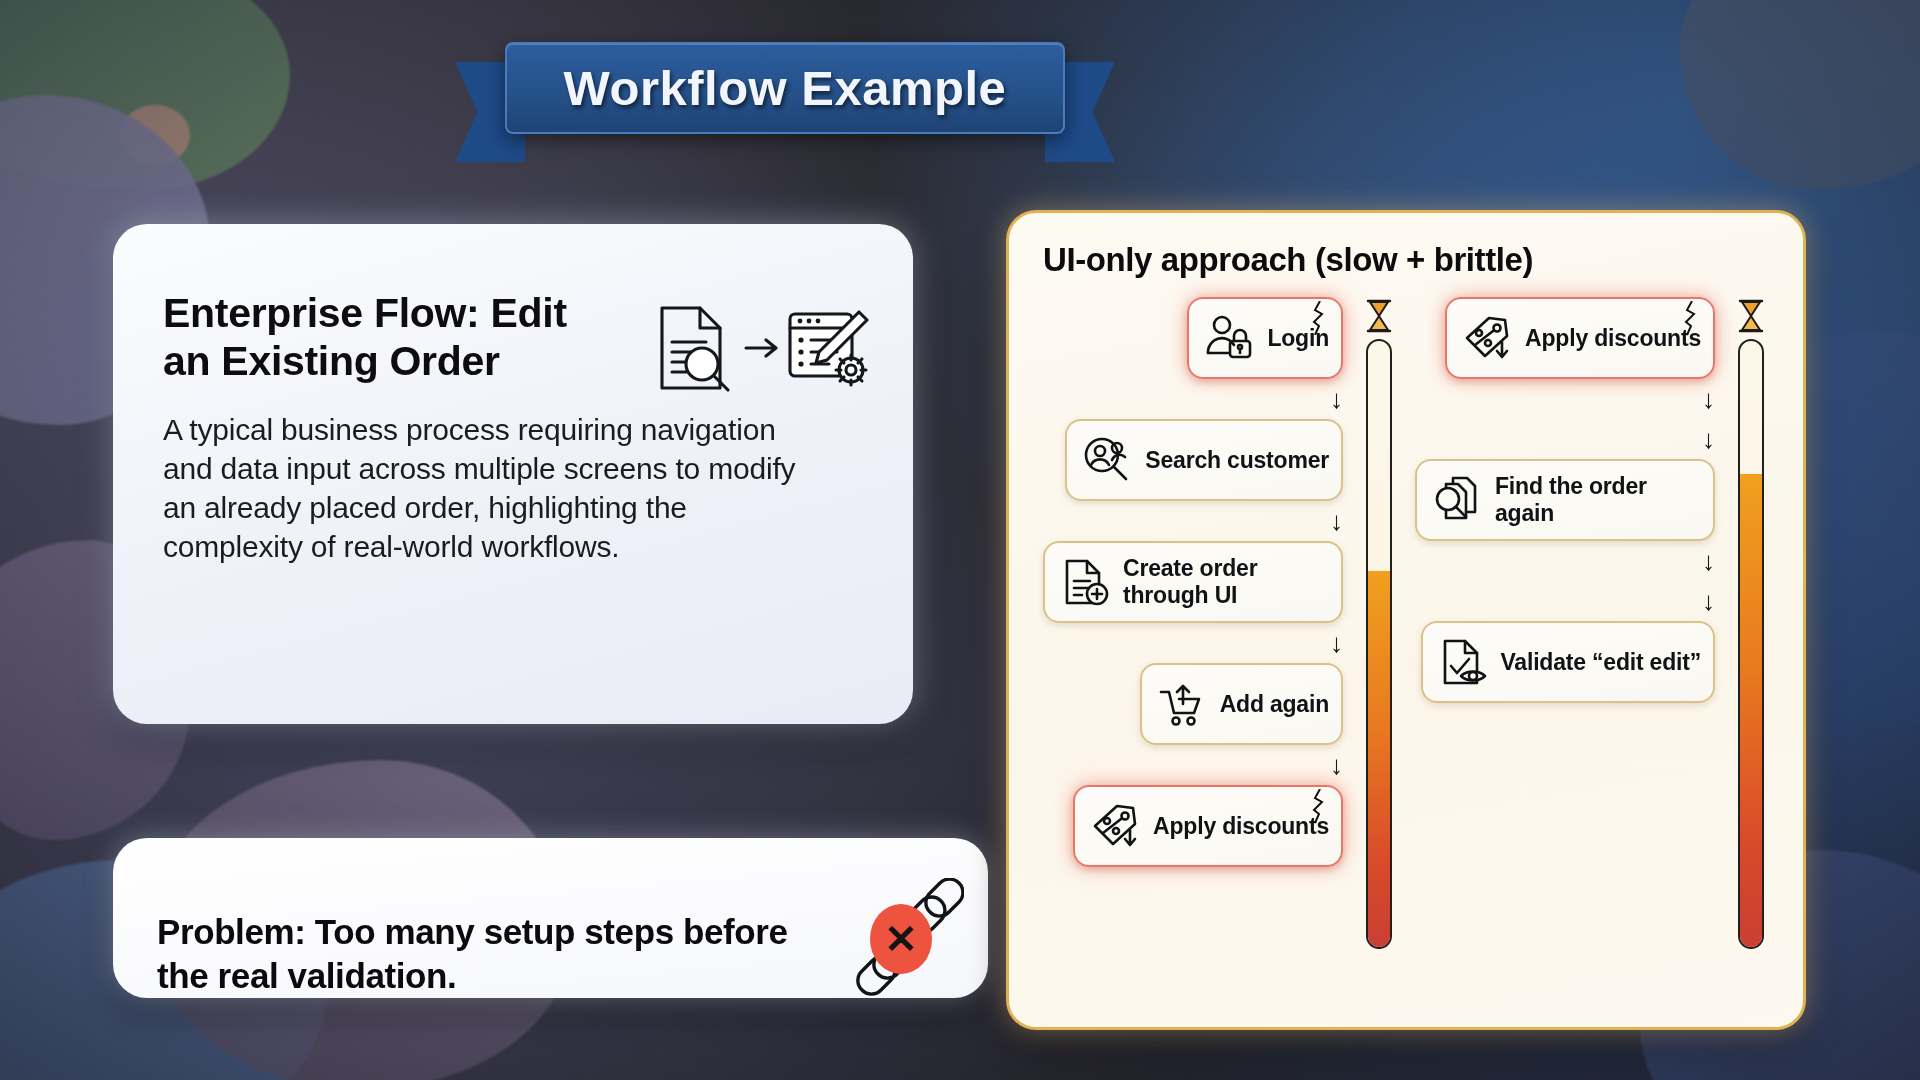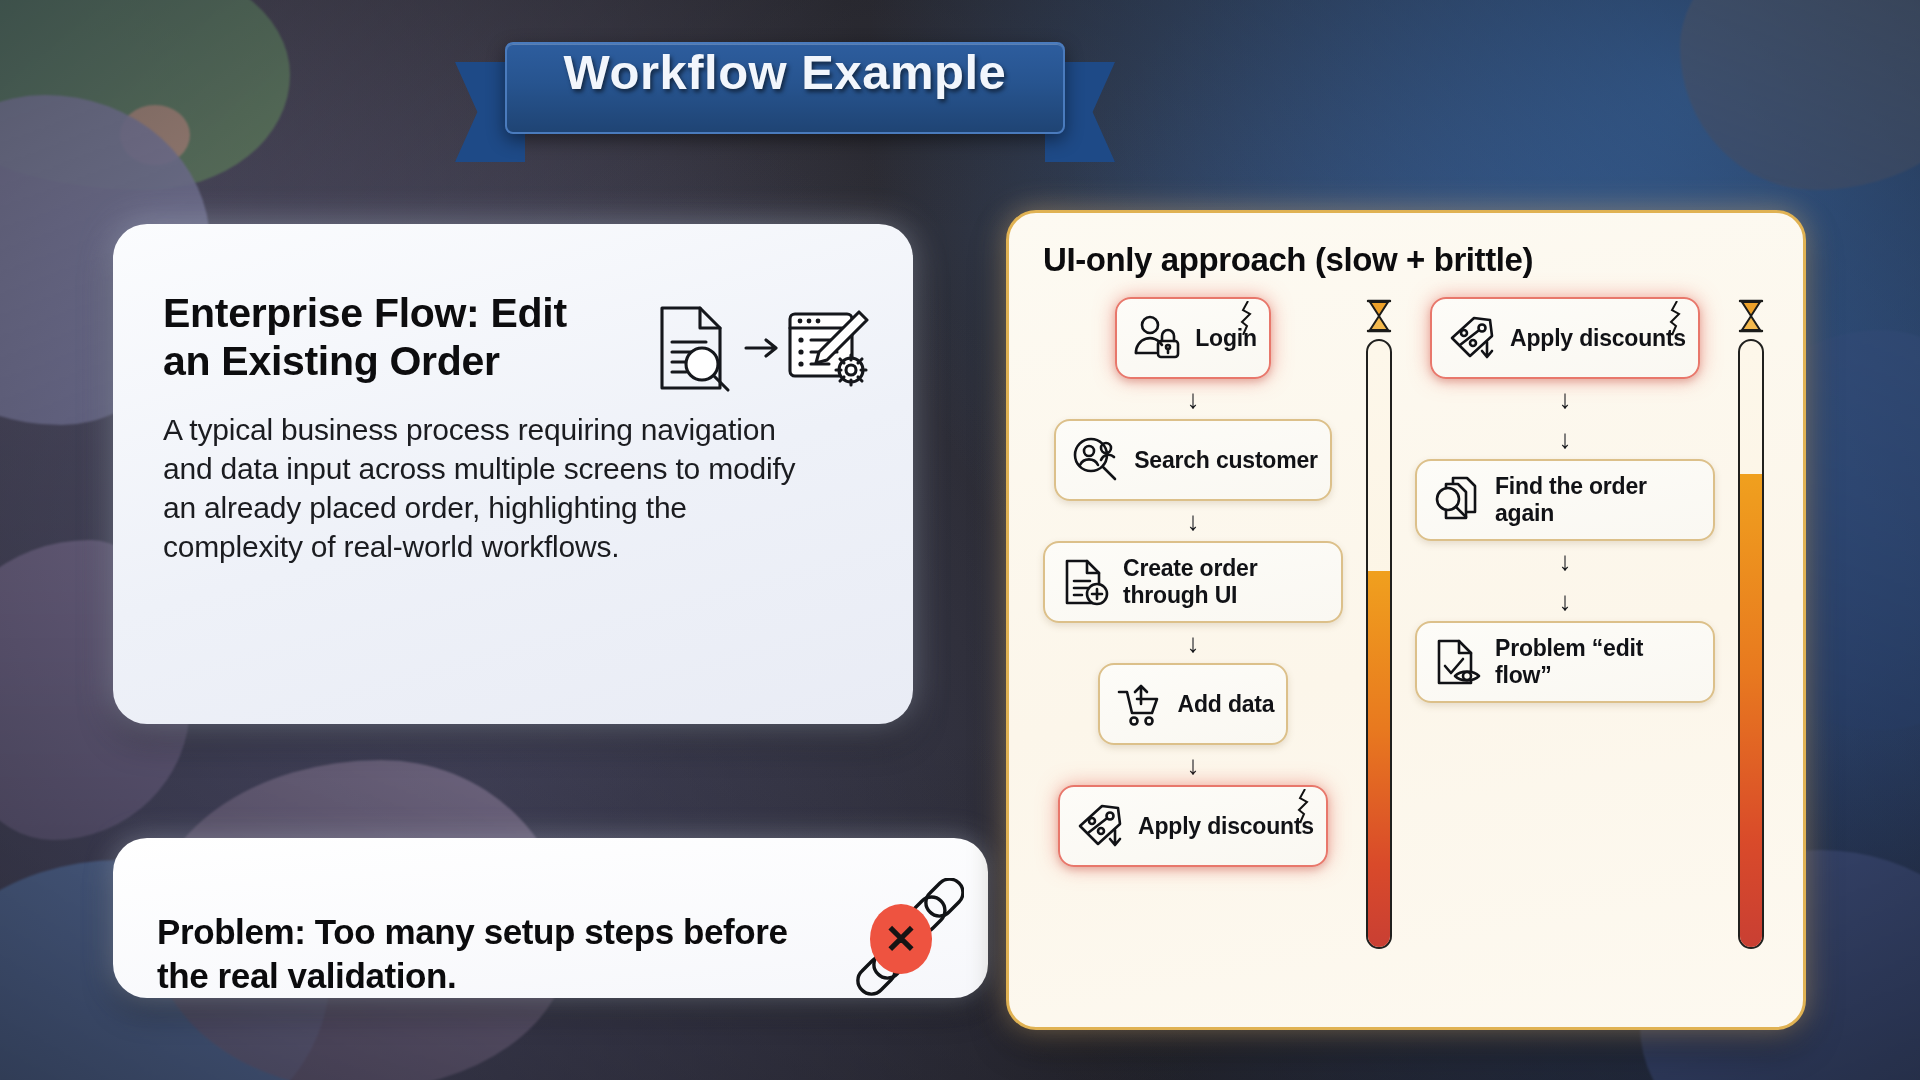--- a/index.html
+++ b/index.html
@@ -97,21 +97,21 @@
     background: #1e4a87;
     box-shadow: 0 3px 8px rgba(0,0,0,.4);
   }
   .ribbon-tail.left  { left: 0;  clip-path: polygon(0 0, 100% 0, 100% 100%, 0 100%, 32% 50%); }
   .ribbon-tail.right { right: 0; clip-path: polygon(0 0, 100% 0, 68% 50%, 100% 100%, 0 100%); }
   .ribbon-body {
     position: absolute; left: 50px; right: 50px; top: 0; height: 92px;
     background: linear-gradient(180deg, #2d5d9e 0%, #27548f 45%, #1f4474 100%);
     border: 2px solid #4a7bbd;
     border-radius: 8px;
-    display: flex; align-items: flex-start; justify-content: center;
+    display: flex; align-items: center; justify-content: center;
     box-shadow: 0 6px 18px rgba(0,0,0,.45), inset 0 1px 0 rgba(255,255,255,.22);
   }
   #title-text {
     color: #f2f6fc;
     font-size: 49px; font-weight: bold;
     letter-spacing: .5px;
     text-shadow: 2px 3px 4px rgba(0,0,0,.55);
   }
 
   
@@ -181,21 +181,21 @@
     font-size: 33px; font-weight: bold; color: #0c0c0e;
     letter-spacing: -.4px;
     margin-bottom: 18px;
   }
   #flow-grid {
     display: grid;
     grid-template-columns: 300px 36px 300px 36px;
     gap: 0 18px;
     align-items: start;
   }
-  .flow-col { display: flex; flex-direction: column; align-items: center; }
+  .flow-col { display: flex; flex-direction: column; align-items: flex-end; }
 
   .step {
     position: relative;
     background: linear-gradient(170deg, #fdfcf8 0%, #faf8f2 100%);
     border: 2px solid #dcc08a;
     border-radius: 16px;
     min-height: 82px;
     display: flex; align-items: center; gap: 12px;
     padding: 8px 12px 8px 14px;
     box-shadow: 0 3px 7px rgba(120,90,40,.17);
@@ -364,21 +364,21 @@
 
         <div class="step">
           <span class="step-icon">
             <svg viewBox="0 0 52 52" width="52" height="52" fill="none" stroke="#111216" stroke-width="2.6" stroke-linecap="round" stroke-linejoin="round">
               <path d="M5 14 h8 l5 21 h20 l5 -14 h-20"></path>
               <circle cx="20" cy="43" r="3.5"></circle>
                 <circle cx="35" cy="43" r="3.5"></circle>
               <path d="M27 26 v-18 M21 14 l6 -6 6 6"></path>
             </svg>
           </span>
-          <span class="step-label">Add data</span>
+          <span class="step-label">Add again</span>
         </div>
         <div class="arrow">↓</div>
 
         <div class="step brittle">
           <span class="step-icon">
             <svg viewBox="0 0 52 52" width="52" height="52" fill="none" stroke="#111216" stroke-width="2.6" stroke-linecap="round" stroke-linejoin="round">
               <path d="M28 6 l16 2 l2 16 l-22 20 l-18 -18 z"></path>
               <circle cx="36" cy="16" r="3.5"></circle>
               <circle cx="18" cy="21" r="3"></circle>
                 <circle cx="27" cy="31" r="3"></circle>
@@ -444,21 +444,21 @@
         <div class="step">
           <span class="step-icon">
             <svg viewBox="0 0 52 52" width="52" height="52" fill="none" stroke="#111216" stroke-width="2.6" stroke-linecap="round" stroke-linejoin="round">
               <path d="M8 5 h20 l12 12 v30 h-32 z"></path>
                 <path d="M28 5 v12 h12"></path>
               <path d="M14 30 l6 7 12 -14"></path>
               <path d="M24 40 a14 9 0 0 1 24 0 a14 9 0 0 1 -24 0 z" fill="#fbf9f3"></path>
               <circle cx="36" cy="40" r="4"></circle>
             </svg>
           </span>
-          <span class="step-label">Problem “edit flow”</span>
+          <span class="step-label">Validate “edit edit”</span>
         </div>
       </div>
 
       <div class="gauge-col">
         <svg class="hourglass" viewBox="0 0 30 34">
           <path d="M4 2 h22 M4 32 h22" stroke="#1b1b19" stroke-width="2.4" stroke-linecap="round"></path>
           <path d="M6 3 h18 l-9 14 z" fill="#eda12a" stroke="#1b1b19" stroke-width="2"></path>
           <path d="M6 31 h18 l-9 -14 z" fill="#f3b94e" stroke="#1b1b19" stroke-width="2"></path>
         </svg>
         <div class="tube">

